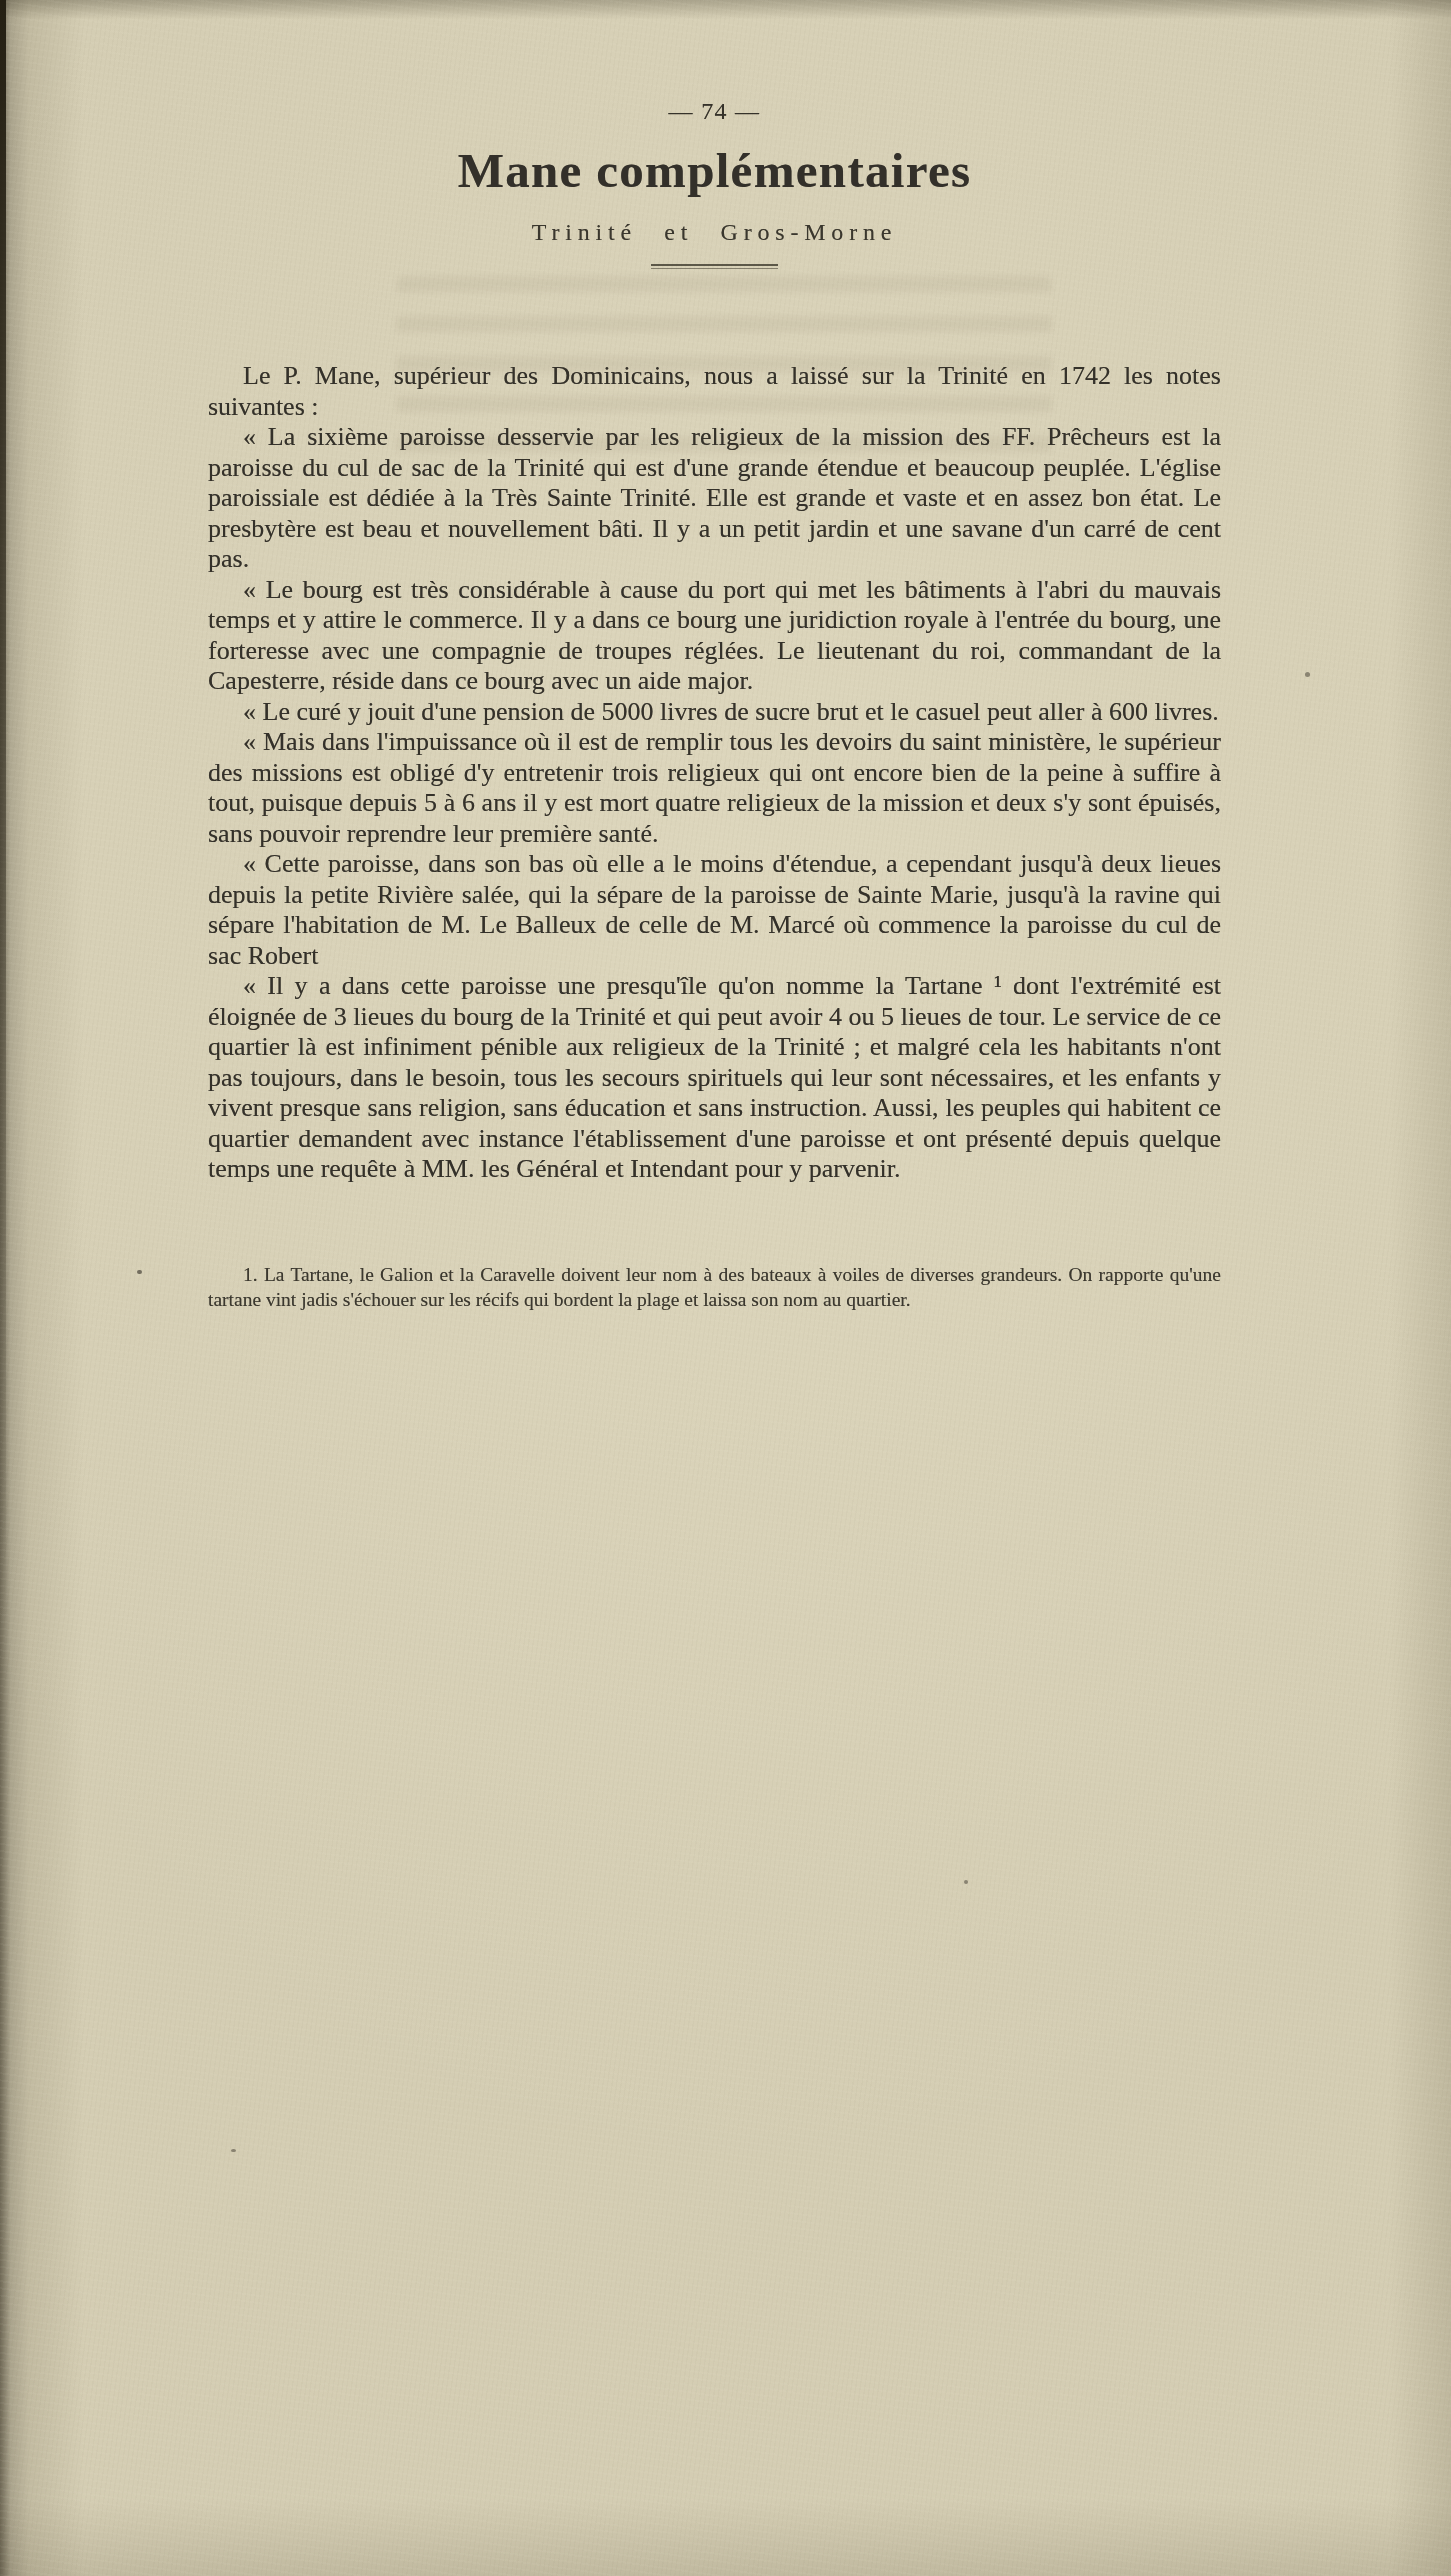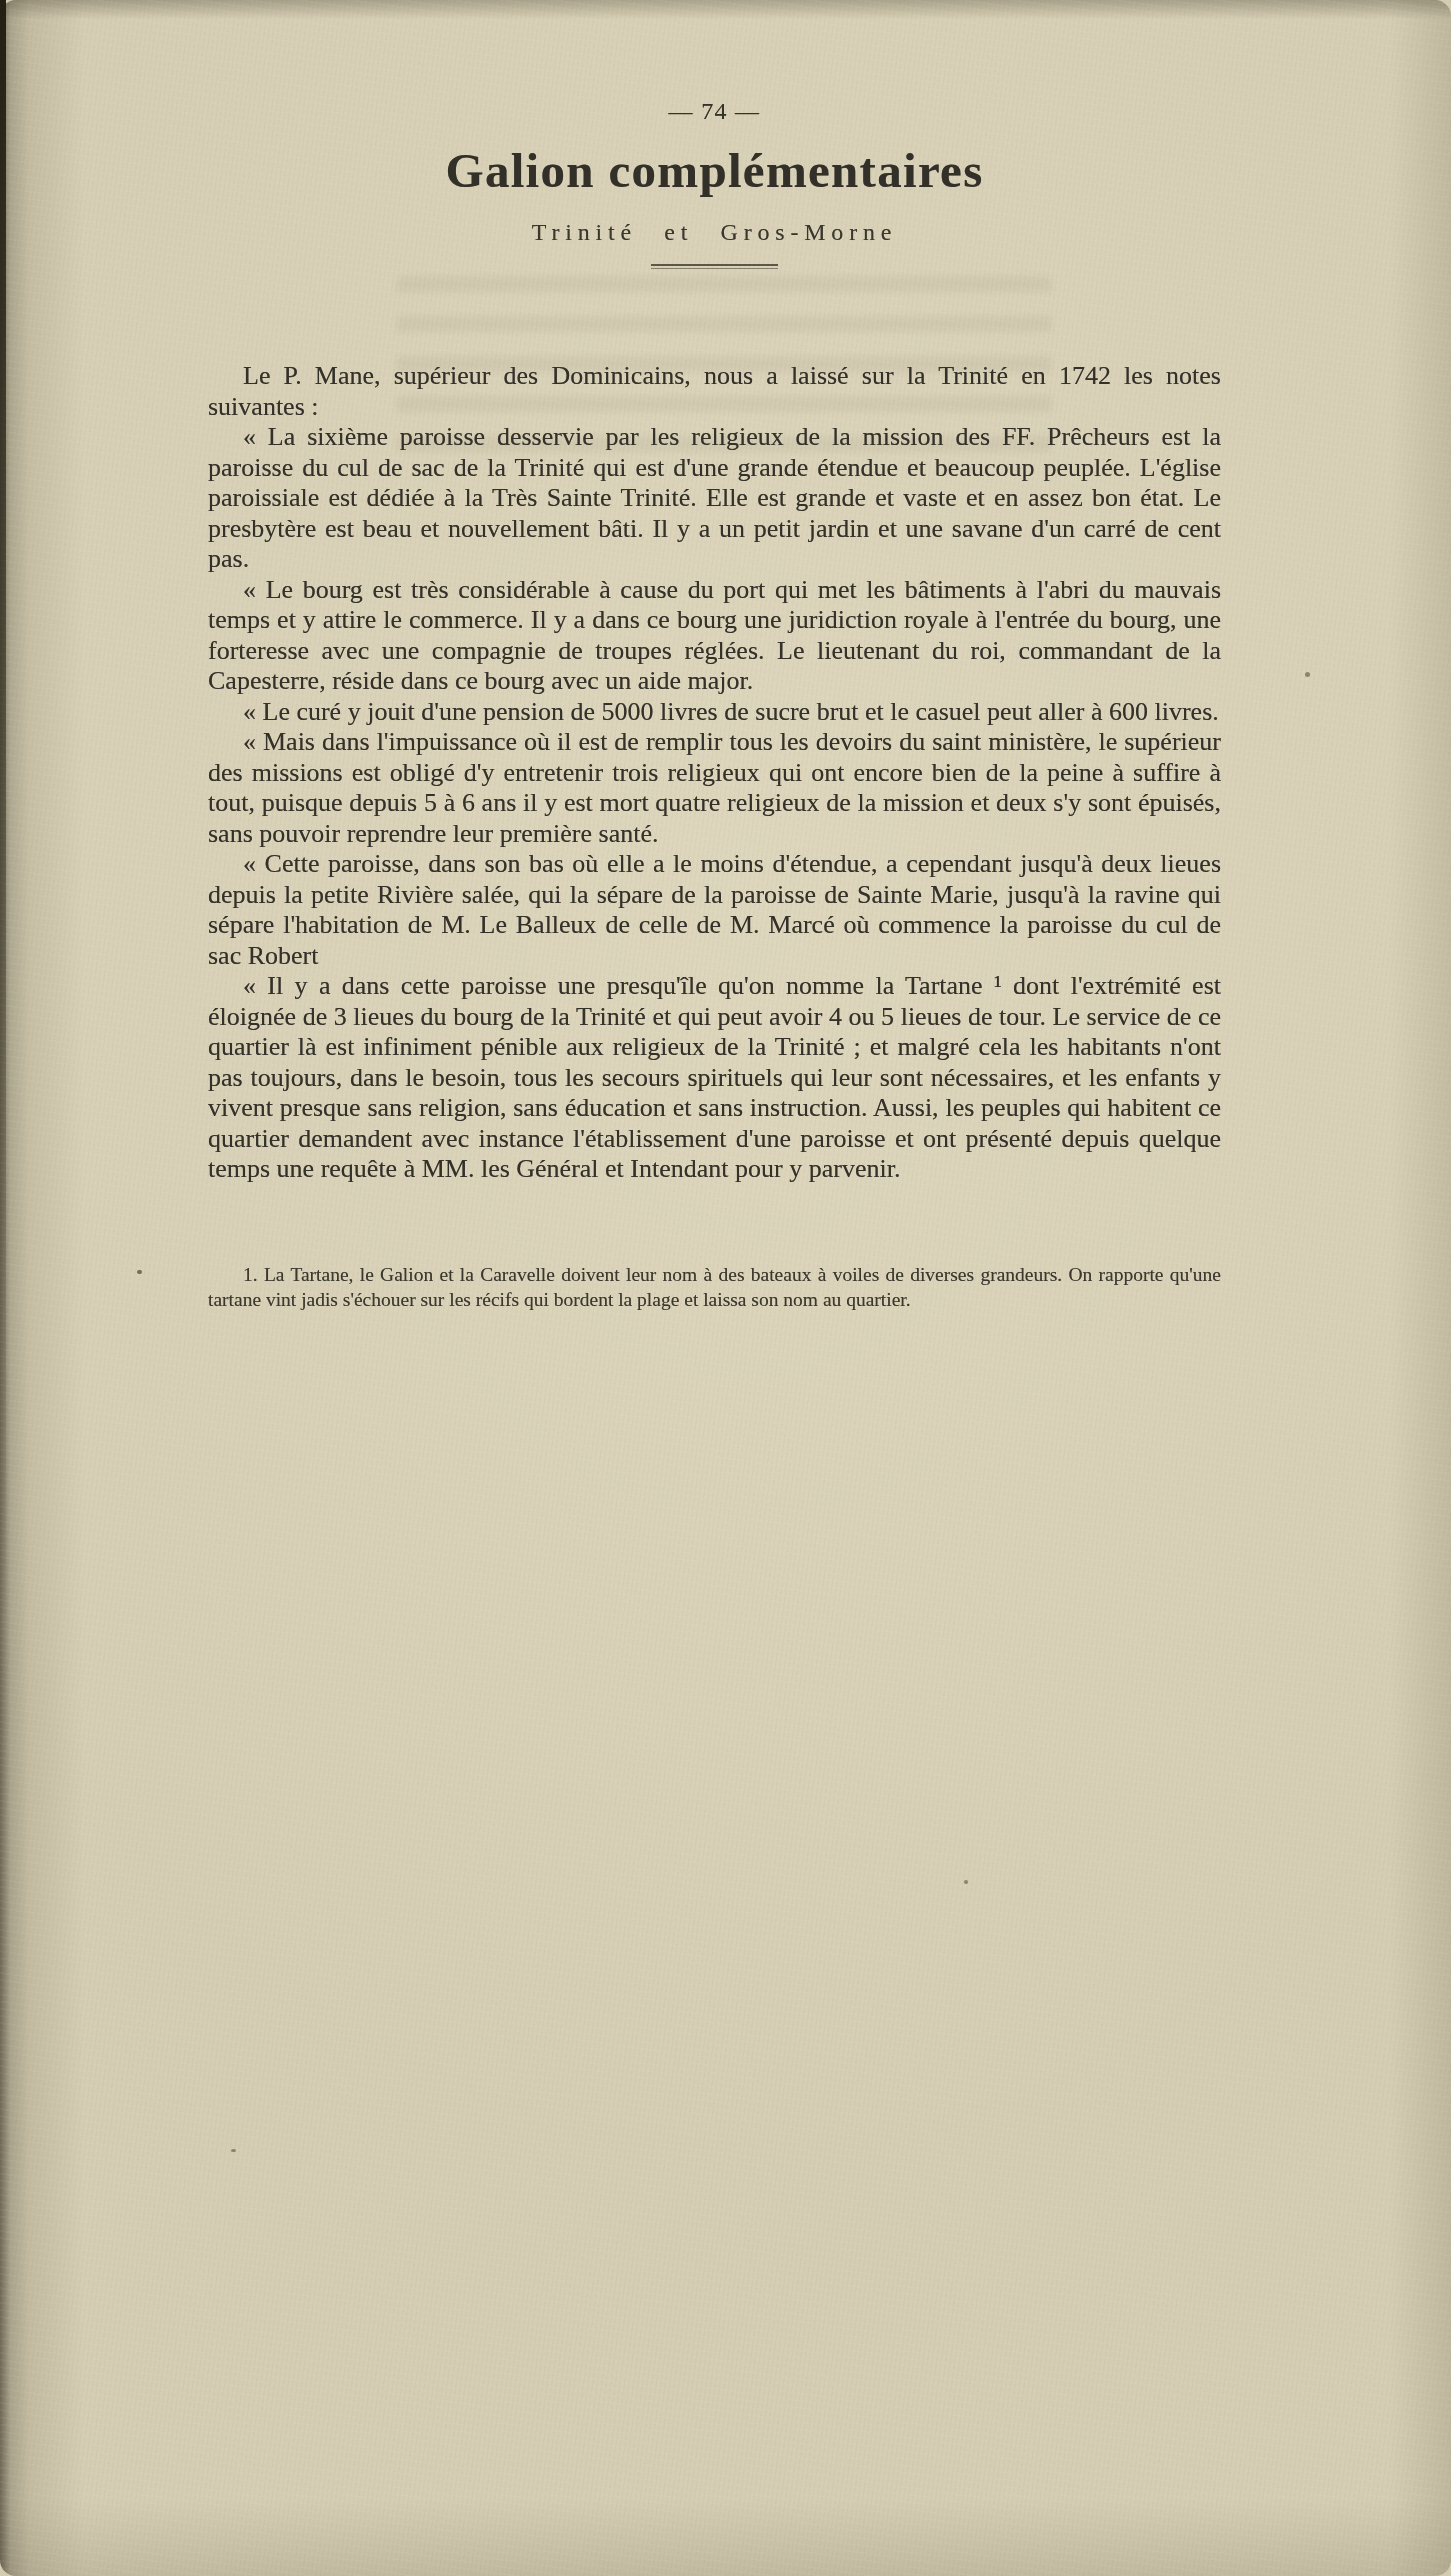--- a/index.html
+++ b/index.html
@@ -13,21 +13,20 @@
   }
   .scan {
     position:absolute; inset:0;
     background:
       radial-gradient(120% 90% at 52% 35%, rgba(238,232,207,0.35) 0%, rgba(0,0,0,0) 55%),
       linear-gradient(90deg, rgba(48,42,28,0.62) 0px, rgba(48,42,28,0.26) 10.4px, rgba(98,90,66,0.16) 29px, rgba(0,0,0,0) 84px),
       linear-gradient(180deg, rgba(58,52,36,0.32) 0px, rgba(0,0,0,0) 19.5px),
       linear-gradient(270deg, rgba(104,96,72,0.20) 0px, rgba(0,0,0,0) 62px),
       linear-gradient(0deg, rgba(104,96,72,0.18) 0px, rgba(0,0,0,0) 78px),
       #d4cdb3;
-    border-radius: 16px;
   }
   .paper-texture {
     position:absolute; inset:0; pointer-events:none;
     background-image:
       repeating-linear-gradient(98deg, rgba(96,86,62,0.03) 0 1.3px, rgba(0,0,0,0) 1.3px 4.5px),
       repeating-linear-gradient(8deg, rgba(241,236,216,0.05) 0 1.9px, rgba(0,0,0,0) 1.9px 7.1px);
   }
   .edge-shadow {
     position:absolute; left:0; top:0; width:5.8px; height:1623px;
     background:linear-gradient(180deg, #241f13 0%, rgba(36,31,19,0.55) 45%, rgba(36,31,19,0) 100%);
@@ -90,21 +89,21 @@
 <div class="scan">
   <div class="paper-texture"></div>
   <div class="edge-shadow"></div>
   <div class="bleed-through"></div>
   <span class="ink-speck speck-a"></span>
   <span class="ink-speck speck-b"></span>
   <span class="ink-speck speck-c"></span>
 
   <div class="page-content">
     <div class="page-number">— 74 —</div>
-    <h1 class="title">Galion complémentaires</h1>
+    <h1 class="title">Mane complémentaires</h1>
     <h2 class="subtitle">Trinité et Gros-Morne</h2>
     <div class="subtitle-rule"></div>
 
     <div class="body-text">
       <p>Le P. Mane, supérieur des Dominicains, nous a laissé sur la Trinité en 1742 les notes suivantes :</p>
       <p>« La sixième paroisse desservie par les religieux de la mission des FF. Prêcheurs est la paroisse du cul de sac de la Trinité qui est d'une grande étendue et beaucoup peuplée. L'église paroissiale est dédiée à la Très Sainte Trinité. Elle est grande et vaste et en assez bon état. Le presbytère est beau et nouvellement bâti. Il y a un petit jardin et une savane d'un carré de cent pas.</p>
       <p>« Le bourg est très considérable à cause du port qui met les bâtiments à l'abri du mauvais temps et y attire le commerce. Il y a dans ce bourg une juridiction royale à l'entrée du bourg, une forteresse avec une compagnie de troupes réglées. Le lieutenant du roi, commandant de la Capesterre, réside dans ce bourg avec un aide major.</p>
       <p>« Le curé y jouit d'une pension de 5000 livres de sucre brut et le casuel peut aller à 600 livres.</p>
       <p>« Mais dans l'impuissance où il est de remplir tous les devoirs du saint ministère, le supérieur des missions est obligé d'y entretenir trois religieux qui ont encore bien de la peine à suffire à tout, puisque depuis 5 à 6 ans il y est mort quatre religieux de la mission et deux s'y sont épuisés, sans pouvoir reprendre leur première santé.</p>
       <p>« Cette paroisse, dans son bas où elle a le moins d'étendue, a cependant jusqu'à deux lieues depuis la petite Rivière salée, qui la sépare de la paroisse de Sainte Marie, jusqu'à la ravine qui sépare l'habitation de M. Le Balleux de celle de M. Marcé où commence la paroisse du cul de sac Robert</p>

